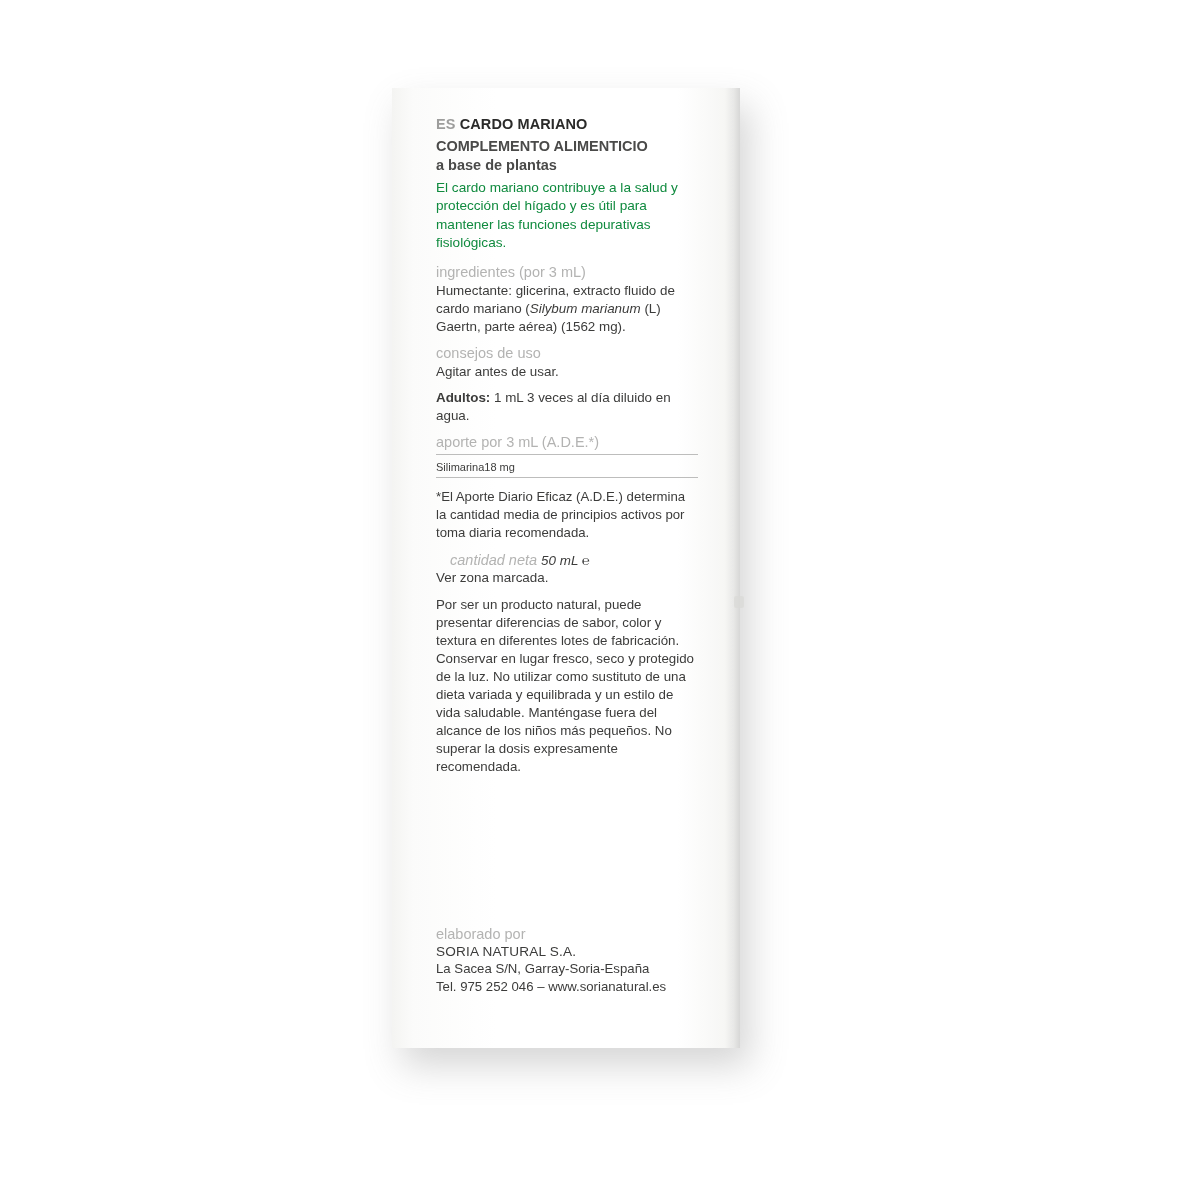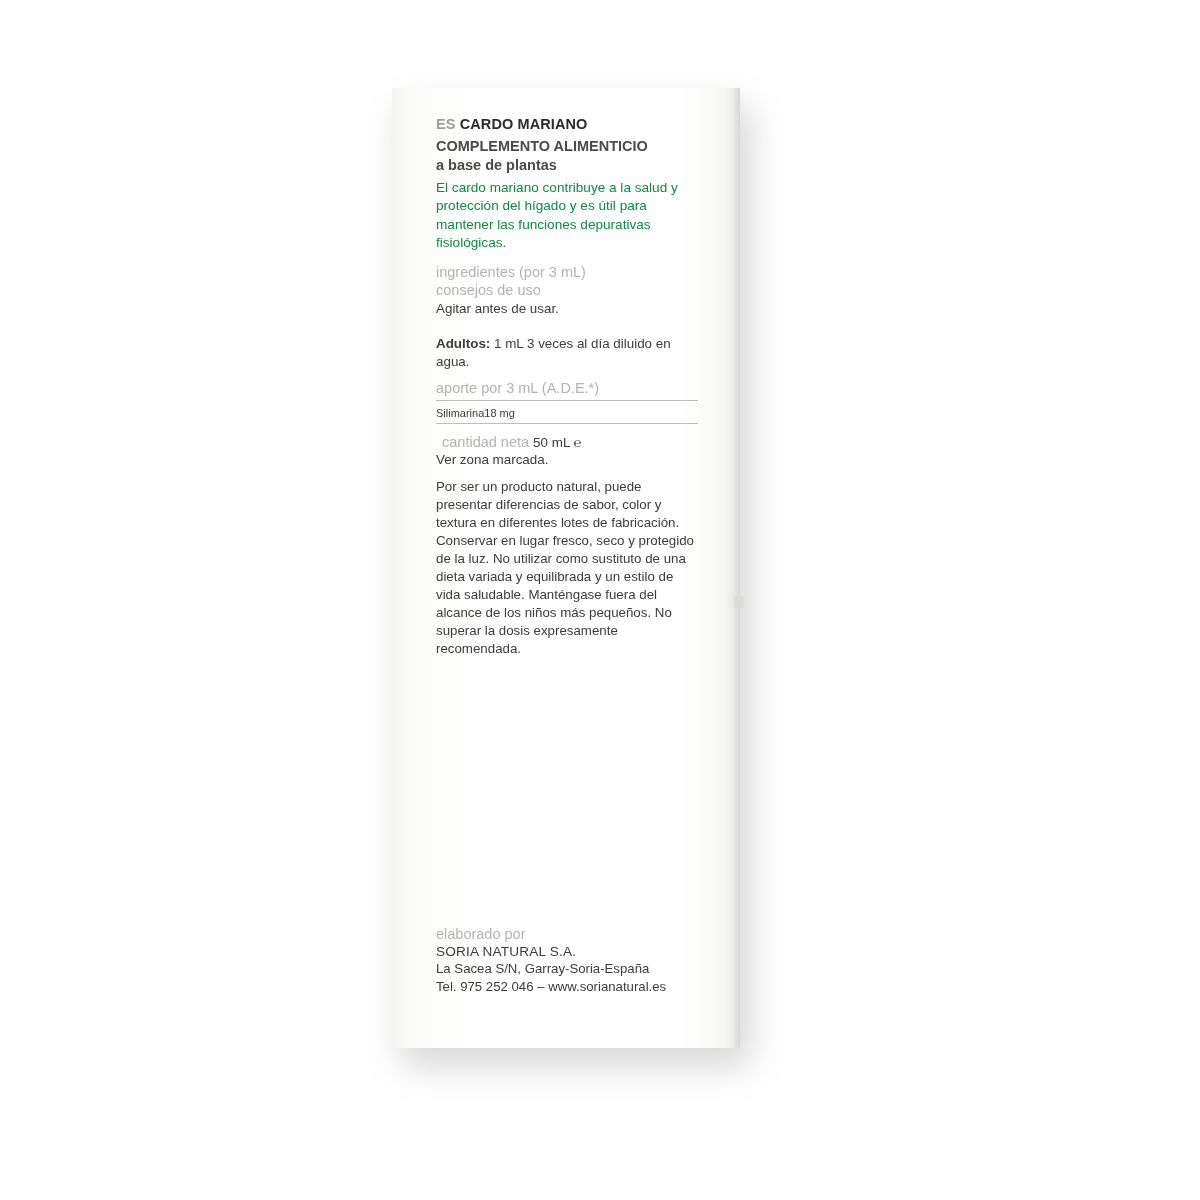--- a/index.html
+++ b/index.html
@@ -98,21 +98,21 @@
     color: #b3b3b2;
     margin: 0 0 2px 0;
     font-weight: 400;
   }
   .body-text {
     font-size: 13.4px;
     line-height: 18px;
     color: #3c3c3b;
     margin: 0 0 9px 0;
   }
-  .body-text.tight { margin-bottom: 17px; }
+  .body-text.tight { margin-bottom: 8px; }
   .body-text i { font-style: italic; }
   .body-text b { font-weight: bold; }
 
   
   .table-head {
     font-size: 14.5px;
     color: #b3b3b2;
     margin: 0 0 4px 0;
     border-bottom: 1px solid #bdbdbc;
     padding-bottom: 4px;
@@ -133,21 +133,22 @@
 
   .note {
     font-size: 13.2px;
     line-height: 18px;
     color: #3c3c3b;
     margin: 0 0 10px 0;
   }
   .netto {
     font-size: 14.5px;
     color: #b3b3b2;
-    margin: 0 0 1px 6px;
+    margin: 0 0 1px 14px;
+    font-style: italic;
   }
   .netto .qty {
     color: #3c3c3b;
     font-size: 13.4px;
   }
   .lot {
     font-size: 14.5px;
     line-height: 18.6px;
     color: #b3b3b2;
     margin: 0;
@@ -208,31 +209,33 @@
       </p>
 
       <p class="subtitle">
         <span class="line">COMPLEMENTO ALIMENTICIO</span>
         <span class="line">a base de plantas</span>
       </p>
 
       <p class="claim">El cardo mariano contribuye a la salud y protección del hígado y es útil para mantener las funciones depurativas fisiológicas.</p>
 
       <p class="section-head">ingredientes (por 3 mL)</p>
+      <p class="body-text"><span>Humectante: glicerina, extracto fluido de cardo mariano (</span><i>Silybum marianum</i><span> (L) Gaertn, parte aérea) (1562 mg).</span></p>
 
       <p class="section-head">consejos de uso</p>
       <p class="body-text tight">Agitar antes de usar.</p>
       <p class="body-text"><b>Adultos:</b><span> 1 mL 3 veces al día diluido en agua.</span></p>
 
       <p class="table-head">aporte por 3 mL (A.D.E.*)</p>
       <div class="table-row">
         <span>Silimarina</span>
         <span class="val">18 mg</span>
       </div>
 
+      <p class="note">*El Aporte Diario Eficaz (A.D.E.) determina la cantidad media de principios activos por toma diaria recomendada.</p>
 
       <p class="netto"><span>cantidad neta</span> <span class="qty">50 mL ℮</span></p>
 
       <p class="lot-val">Ver zona marcada.</p>
 
       <p class="legal">Por ser un producto natural, puede presentar diferencias de sabor, color y textura en diferentes lotes de fabricación. Conservar en lugar fresco, seco y protegido de la luz. No utilizar como sustituto de una dieta variada y equilibrada y un estilo de vida saludable. Manténgase fuera del alcance de los niños más pequeños. No superar la dosis expresamente recomendada.</p>
     </div>
 
     <div class="maker-block">
       <p class="maker-head">elaborado por</p>

